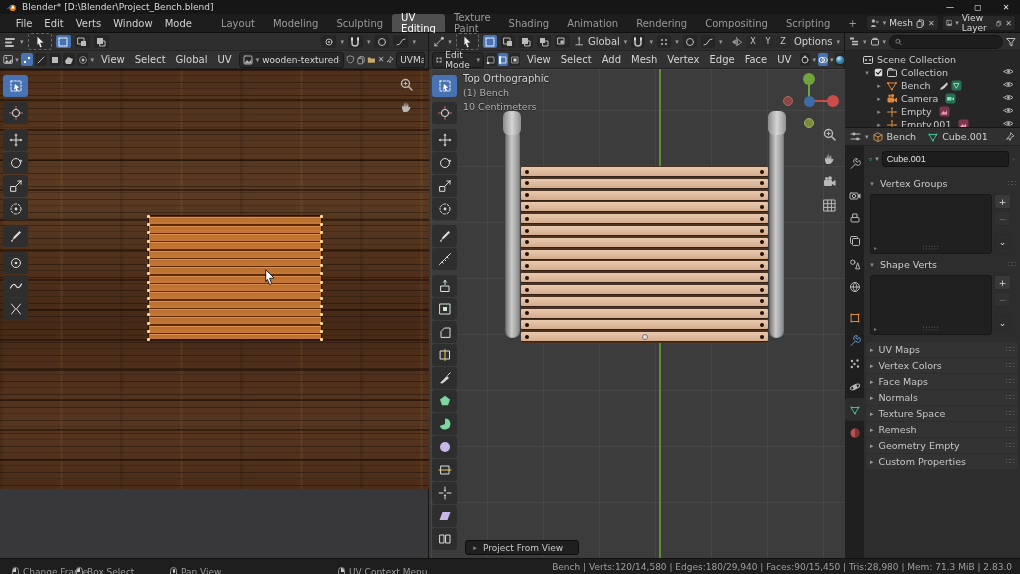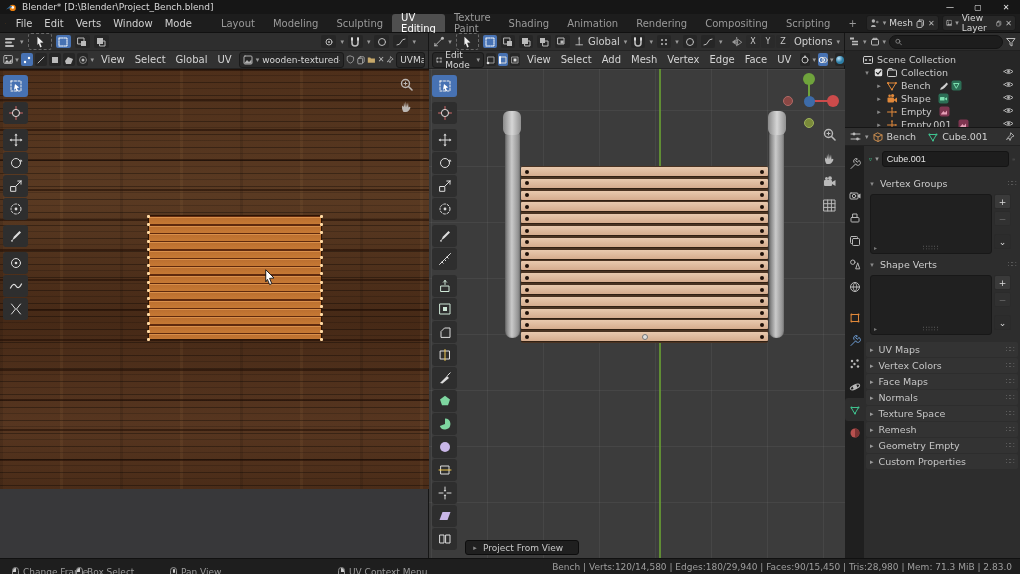--- a/index.html
+++ b/index.html
@@ -672,20 +672,25 @@
             <span class="vdot" style="left: 4px;"></span>
             <span class="vdot" style="right: 4px;"></span>
           </div>
           <div class="slat" style="top: 166.2px;">
             <span class="vdot" style="left: 4px;"></span>
             <span class="vdot" style="right: 4px;"></span>
           </div>
         </div>
       <div id="origin-dot" class="abs"></div>
 
+      <div id="vp-overlay" class="abs">
+        <div>Top Orthographic</div>
+        <div class="sub">(1) Bench</div>
+        <div class="sub">10 Centimeters</div>
+      </div>
 
       <div class="abs" style="left:352px;top:2px;width:58px;height:58px;">
         <div class="gz-line" style="left:27px;top:10px;width:2px;height:20px;background:#6fa33c;"></div>
         <div class="gz-line" style="left:30px;top:29px;width:20px;height:2px;background:#cc4b4b;"></div>
         <div class="gz-ball" style="left:22px;top:2px;width:12px;height:12px;background:#6fa33c;"></div>
         <div class="gz-ball" style="left:46px;top:24px;width:12px;height:12px;background:#cc4b4b;"></div>
         <div class="gz-ball" style="left:2px;top:25px;width:10px;height:10px;background:#8a4744;border:1px solid #b06a66;box-sizing:border-box;"></div>
         <div class="gz-ball" style="left:23px;top:47px;width:10px;height:10px;background:#7a8a3a;border:1px solid #9fb35a;box-sizing:border-box;"></div>
         <div class="gz-ball" style="left:23px;top:25px;width:11px;height:11px;background:#3d6ba8;"></div>
       </div>
@@ -932,21 +937,21 @@
           <div class="orow" style="padding-left: 30px;">
             <span class="disc">▸</span>
             <span>
               <svg width="12" height="12" viewBox="0 0 12 12">
                 <rect x="1.5" y="4.5" width="6.5" height="5" rx="1" fill="#e0883a"></rect>
                 <path d="M8 6.5 L11 4.5 V9.5 L8 7.5 Z" fill="#e0883a"></path>
                 <circle cx="3.6" cy="2.8" r="1.3" fill="#e0883a"></circle>
                 <circle cx="6.6" cy="2.6" r="1.6" fill="#e0883a"></circle>
               </svg>
             </span>
-            <span class="lbl">Shape</span>
+            <span class="lbl">Camera</span>
             <span class="ext">
               <span>
                 <svg width="11" height="11" viewBox="0 0 11 11">
                   <rect x="0.5" y="0.5" width="10" height="10" rx="2" fill="#2c6e55"></rect>
                   <rect x="2" y="4" width="4.5" height="3.5" rx=".5" fill="#7de0b0"></rect>
                   <path d="M7 5.5 L9 4.2 V7.5 L7 6.2 Z" fill="#7de0b0"></path>
                 </svg>
               </span>
             </span>
             <span class="eye">

